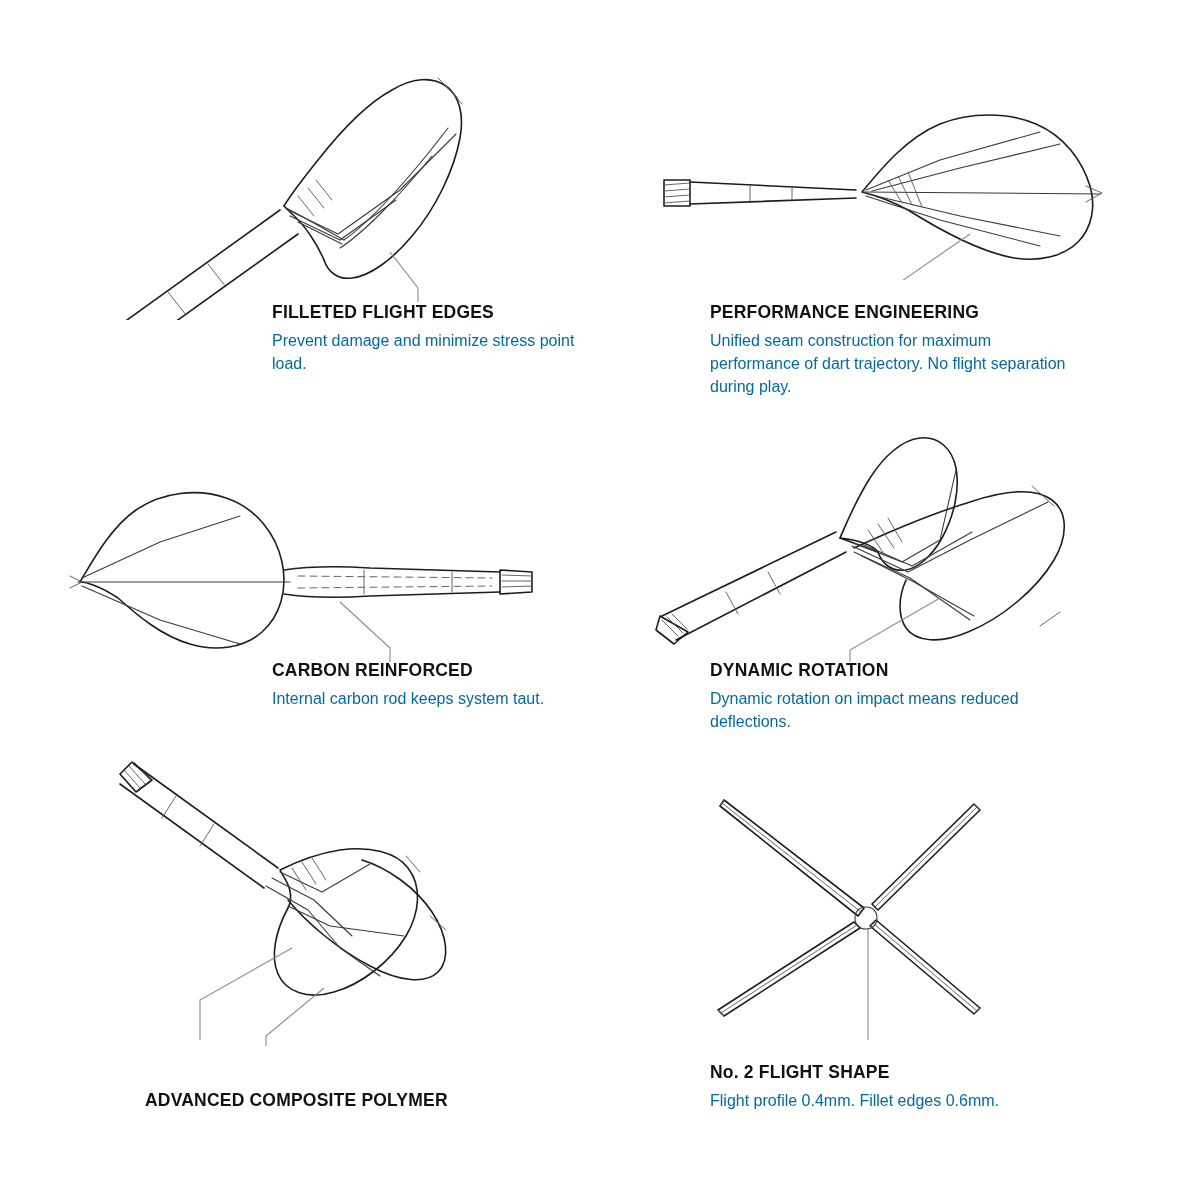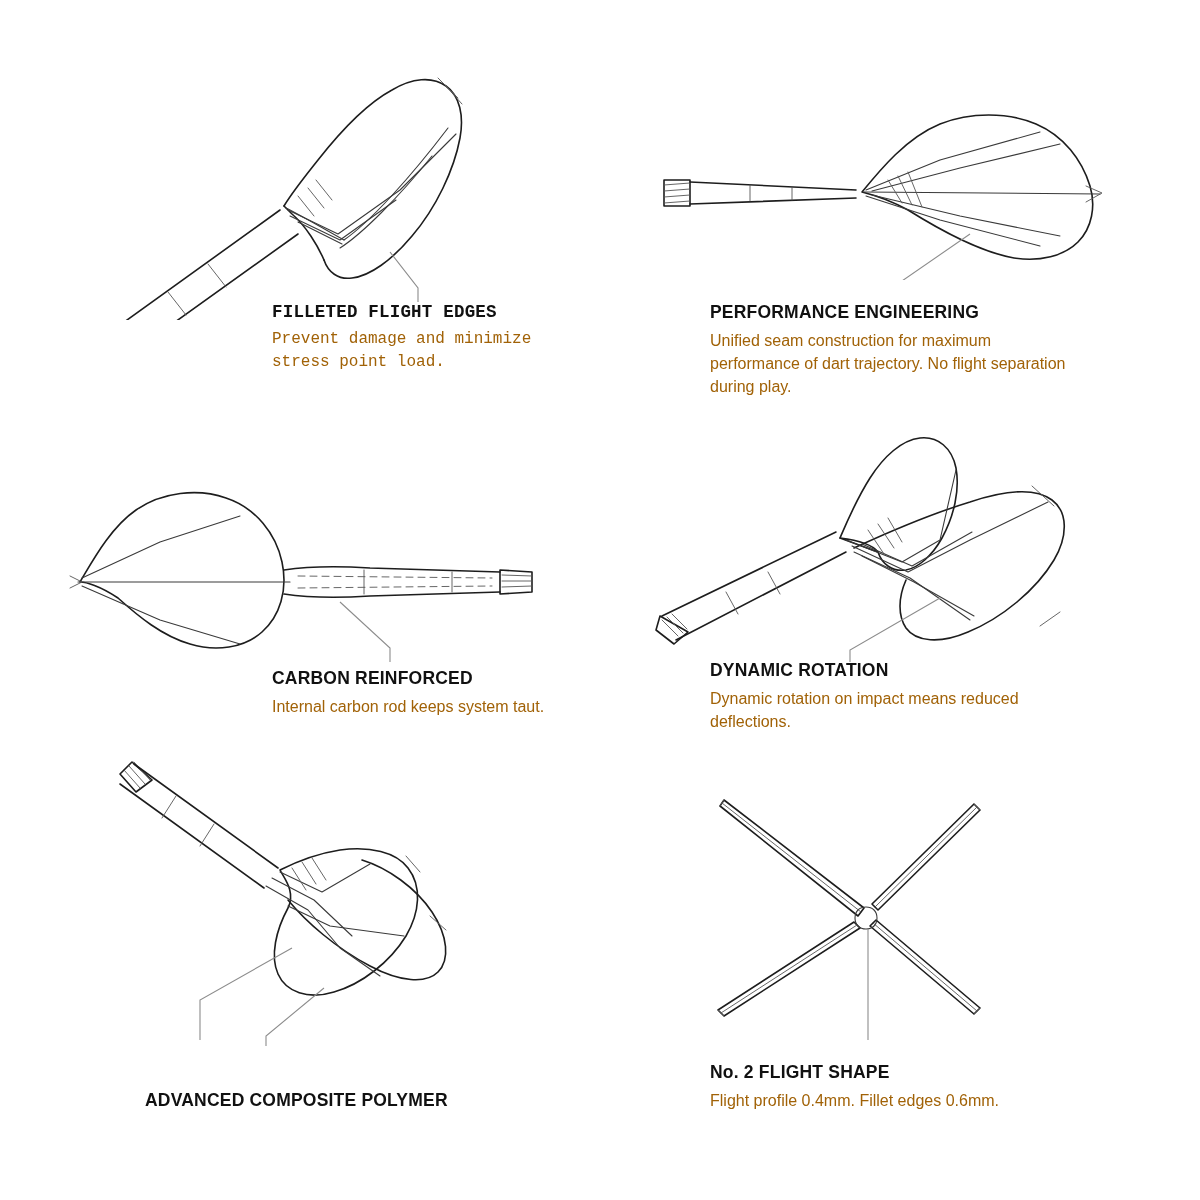--- a/index.html
+++ b/index.html
@@ -36,21 +36,21 @@
     font-size: 17.5px;
     font-weight: bold;
     letter-spacing: 0.2px;
     color: #111111;
     margin: 0 0 6px 0;
     white-space: nowrap;
   }
   .caption .body {
     font-size: 16px;
     line-height: 1.45;
-    color: #a16207;
+    color: #0369a1;
     margin: 0;
     font-weight: normal;
   }
   svg { display: block; }
   .ln {
     fill: none;
     stroke: #1d1d1d;
     stroke-width: 1.6;
     stroke-linecap: round;
     stroke-linejoin: round;
@@ -73,21 +73,21 @@
     fill: none;
     stroke: #8c8c8c;
     stroke-width: 1.1;
   }
 </style>
 </head>
 <body>
 
 <div class="sheet">
 
-  <div class="cell" style="left:40px; top:20px; width:560px; height:380px;font-family:Liberation Mono, monospace;">
+  <div class="cell" style="left:40px; top:20px; width:560px; height:380px;">
 
     <svg class="art" width="560" height="300" viewBox="0 0 560 300">
 
       <g>
         <path class="ln" d="M58 325 L62 330" transform="translate(0,-10)"></path>
         <path class="ln" d="M62 318 L240 190"></path>
         <path class="ln" d="M82 340 L258 214"></path>
         <path class="ln" d="M62 318 L82 340"></path>
 
         <path class="ln" d="M62 318 L46 330 L64 352 L82 340"></path>
@@ -214,21 +214,21 @@
 
         <path class="ln" d="M460 150 L460 174 L492 172 L492 152 Z"></path>
         <path class="ln-hair" d="M462 155 L492 156"></path>
         <path class="ln-hair" d="M462 161 L492 161"></path>
         <path class="ln-hair" d="M462 167 L492 166"></path>
       </g>
 
       <path class="leader" d="M300 182 L350 228 L350 242"></path>
     </svg>
 
-    <div class="caption" style="left:232px; top:240px; width:300px;margin-top:8px;">
+    <div class="caption" style="left:232px; top:240px; width:300px;">
       <p class="title">CARBON REINFORCED</p>
       <p class="body">Internal carbon rod keeps system taut.</p>
     </div>
   </div>
 
   <div class="cell" style="left:640px; top:420px; width:560px; height:380px;">
 
     <svg class="art" width="540" height="250" viewBox="0 0 540 250">
 
       <g>

